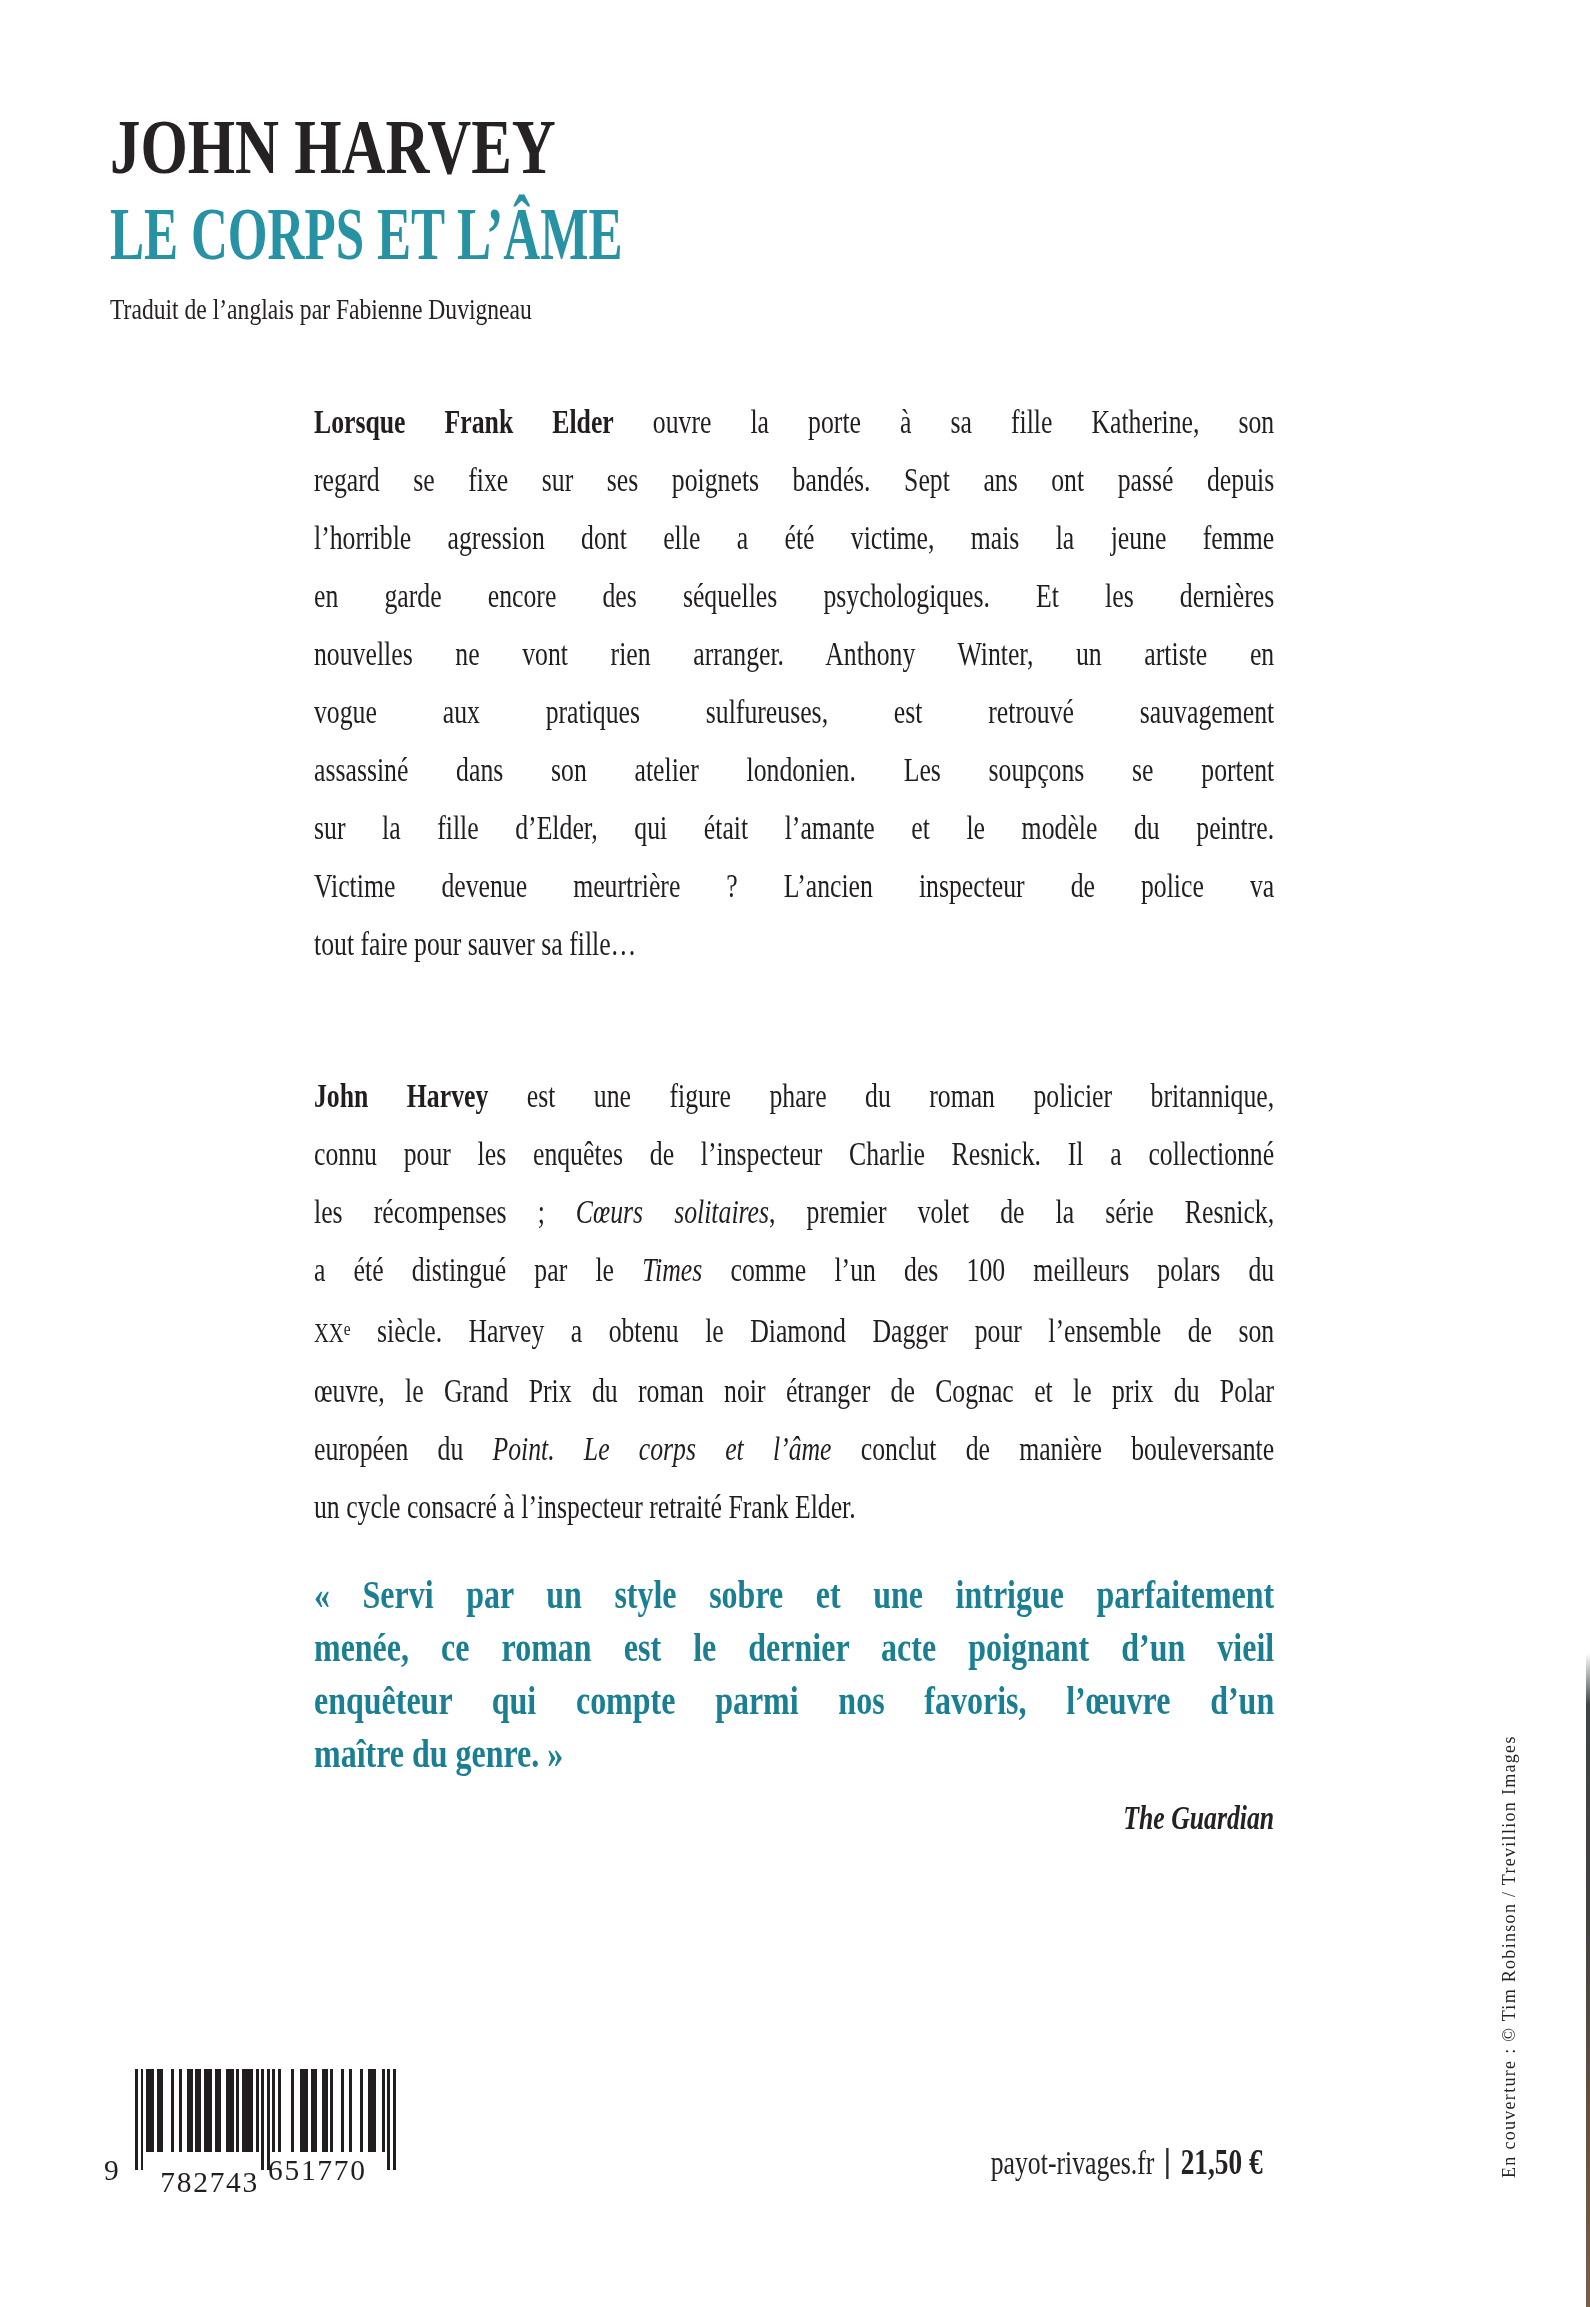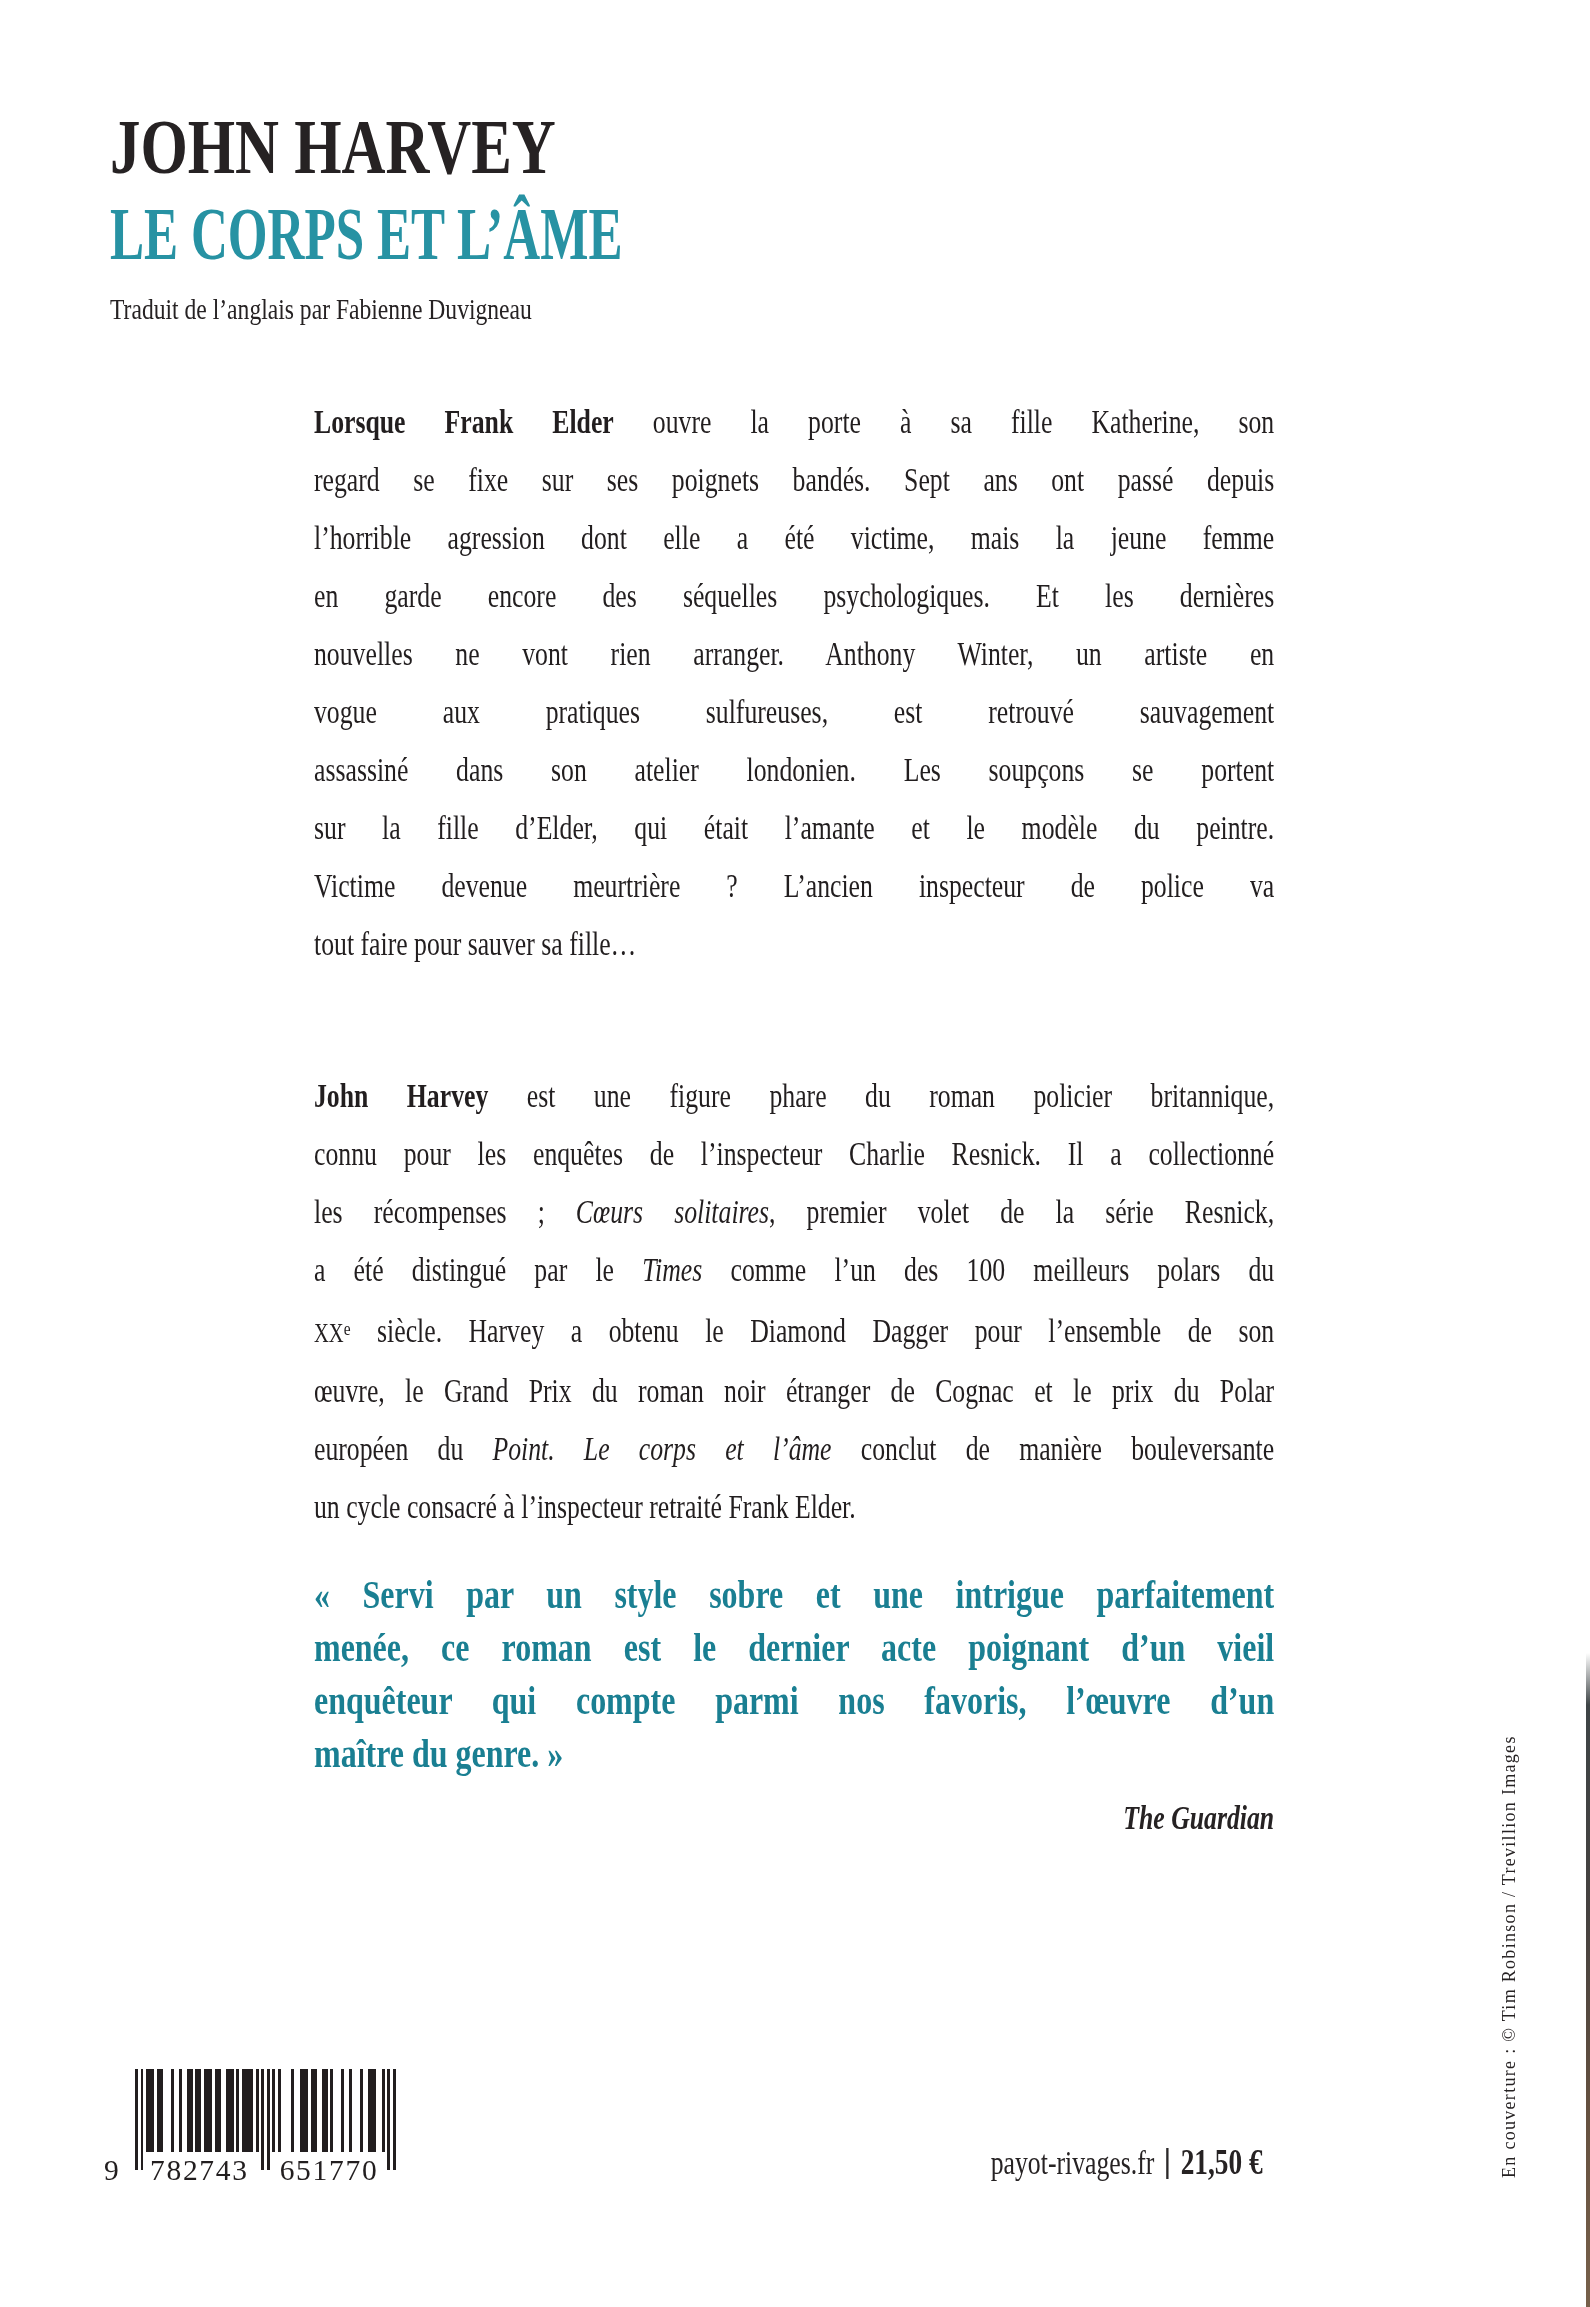--- a/index.html
+++ b/index.html
@@ -39,22 +39,22 @@
     position:absolute;left:314px;width:1231px;top:1800px;
     transform:scaleX(.78);transform-origin:0 0;text-align:right;
     font-size:33px;font-weight:bold;font-style:italic;color:#262223;
   }
   
   .barcode{position:absolute;left:135px;top:2069px;width:261px;height:122px;}
   .bar{position:absolute;top:0;background:#221e1f;height:83px;}
   .bar.tall{height:101px;}
   .bd{position:absolute;font-size:29.5px;letter-spacing:1.7px;color:#221e1f;top:87px;line-height:29.5px;}
   .bd.first{left:-31px;letter-spacing:0;}
-  .bd.g1{left:15px;width:122px;text-align:left;}
-  .bd.g2{left:133px;width:122px;text-align:center;}
+  .bd.g1{left:2px;width:122px;text-align:right;margin-top:12px;}
+  .bd.g2{left:133px;width:122px;text-align:left;}
   
   .footer{
     position:absolute;right:327px;top:2144px;font-size:33px;white-space:nowrap;
     transform:scaleX(.78);transform-origin:100% 0;line-height:38px;color:#262223;
   }
   .footer .price{font-weight:bold;font-size:35px;}
   .footer .sep{
     display:inline-block;width:2.6px;height:31px;background:#2c292a;
     margin:0 15.6px;vertical-align:-5.2px;
   }

